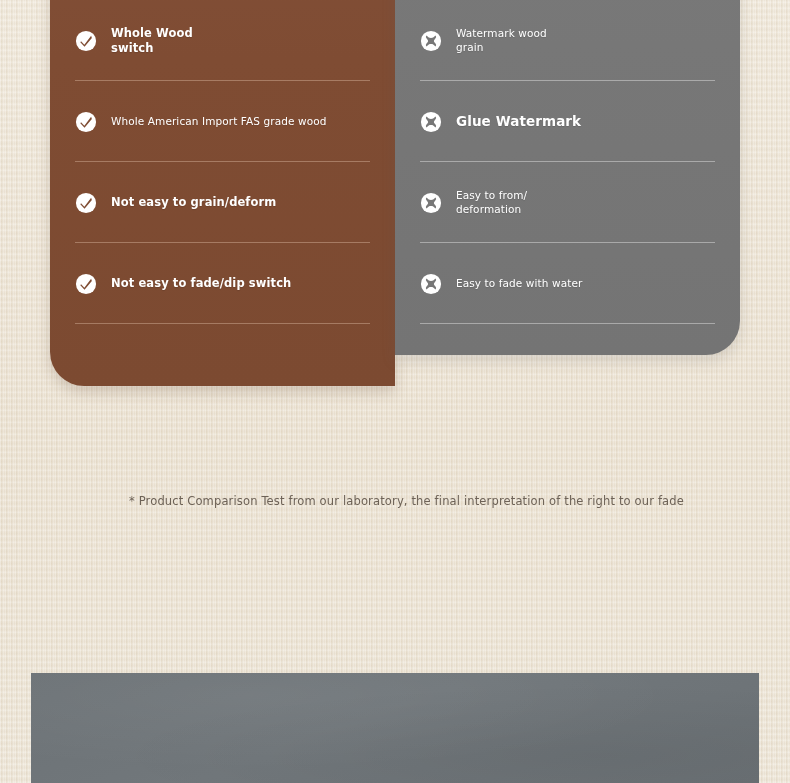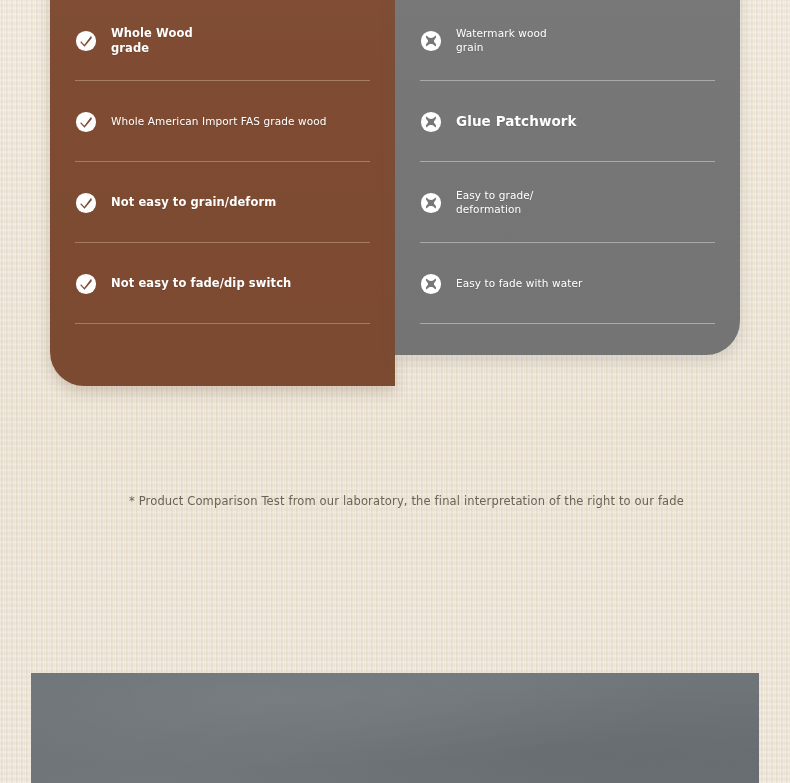--- a/index.html
+++ b/index.html
@@ -149,21 +149,21 @@
     <div class="rows">
 
       <div class="row">
         <span class="icon">
           <svg viewBox="0 0 24 24" aria-hidden="true">
             <circle cx="12" cy="12" r="11" fill="#ffffff"></circle>
             <path d="M6.6 12.3 L10.2 16.2 L17.6 6.4 L18.4 8.6 L10.4 18.4 L5.8 13.4 Z" fill="#7f4c33"></path>
           </svg>
         </span>
         <span class="row-label size-md">Whole Wood
-grade</span>
+switch</span>
       </div>
 
       <div class="row">
         <span class="icon">
           <svg viewBox="0 0 24 24" aria-hidden="true">
             <circle cx="12" cy="12" r="11" fill="#ffffff"></circle>
             <path d="M6.6 12.3 L10.2 16.2 L17.6 6.4 L18.4 8.6 L10.4 18.4 L5.8 13.4 Z" fill="#7f4c33"></path>
           </svg>
         </span>
         <span class="row-label size-sm">Whole American Import FAS grade wood</span>
@@ -206,31 +206,31 @@
 grain</span>
       </div>
 
       <div class="row">
         <span class="icon">
           <svg viewBox="0 0 24 24" aria-hidden="true">
             <circle cx="12" cy="12" r="11" fill="#ffffff"></circle>
             <path d="M7.2 6.0 C9.4 8.0 9.8 8.6 12 8.6 C14.2 8.6 14.6 8.0 16.8 6.0 C18.2 7.4 17.6 8.2 16.2 10.0 C15.4 11.0 15.2 11.4 15.2 12.0 C15.2 12.6 15.4 13.0 16.2 14.0 C17.6 15.8 18.2 16.6 16.8 18.0 C14.6 16.0 14.2 15.4 12 15.4 C9.8 15.4 9.4 16.0 7.2 18.0 C5.8 16.6 6.4 15.8 7.8 14.0 C8.6 13.0 8.8 12.6 8.8 12.0 C8.8 11.4 8.6 11.0 7.8 10.0 C6.4 8.2 5.8 7.4 7.2 6.0 Z" fill="#777777"></path>
           </svg>
         </span>
-        <span class="row-label size-lg">Glue Patchwork</span>
-      </div>
-
-      <div class="row">
-        <span class="icon">
-          <svg viewBox="0 0 24 24" aria-hidden="true">
-            <circle cx="12" cy="12" r="11" fill="#ffffff"></circle>
-            <path d="M7.2 6.0 C9.4 8.0 9.8 8.6 12 8.6 C14.2 8.6 14.6 8.0 16.8 6.0 C18.2 7.4 17.6 8.2 16.2 10.0 C15.4 11.0 15.2 11.4 15.2 12.0 C15.2 12.6 15.4 13.0 16.2 14.0 C17.6 15.8 18.2 16.6 16.8 18.0 C14.6 16.0 14.2 15.4 12 15.4 C9.8 15.4 9.4 16.0 7.2 18.0 C5.8 16.6 6.4 15.8 7.8 14.0 C8.6 13.0 8.8 12.6 8.8 12.0 C8.8 11.4 8.6 11.0 7.8 10.0 C6.4 8.2 5.8 7.4 7.2 6.0 Z" fill="#777777"></path>
-          </svg>
-        </span>
-        <span class="row-label size-sm">Easy to grade/
+        <span class="row-label size-lg">Glue Watermark</span>
+      </div>
+
+      <div class="row">
+        <span class="icon">
+          <svg viewBox="0 0 24 24" aria-hidden="true">
+            <circle cx="12" cy="12" r="11" fill="#ffffff"></circle>
+            <path d="M7.2 6.0 C9.4 8.0 9.8 8.6 12 8.6 C14.2 8.6 14.6 8.0 16.8 6.0 C18.2 7.4 17.6 8.2 16.2 10.0 C15.4 11.0 15.2 11.4 15.2 12.0 C15.2 12.6 15.4 13.0 16.2 14.0 C17.6 15.8 18.2 16.6 16.8 18.0 C14.6 16.0 14.2 15.4 12 15.4 C9.8 15.4 9.4 16.0 7.2 18.0 C5.8 16.6 6.4 15.8 7.8 14.0 C8.6 13.0 8.8 12.6 8.8 12.0 C8.8 11.4 8.6 11.0 7.8 10.0 C6.4 8.2 5.8 7.4 7.2 6.0 Z" fill="#777777"></path>
+          </svg>
+        </span>
+        <span class="row-label size-sm">Easy to from/
 deformation</span>
       </div>
 
       <div class="row">
         <span class="icon">
           <svg viewBox="0 0 24 24" aria-hidden="true">
             <circle cx="12" cy="12" r="11" fill="#ffffff"></circle>
             <path d="M7.2 6.0 C9.4 8.0 9.8 8.6 12 8.6 C14.2 8.6 14.6 8.0 16.8 6.0 C18.2 7.4 17.6 8.2 16.2 10.0 C15.4 11.0 15.2 11.4 15.2 12.0 C15.2 12.6 15.4 13.0 16.2 14.0 C17.6 15.8 18.2 16.6 16.8 18.0 C14.6 16.0 14.2 15.4 12 15.4 C9.8 15.4 9.4 16.0 7.2 18.0 C5.8 16.6 6.4 15.8 7.8 14.0 C8.6 13.0 8.8 12.6 8.8 12.0 C8.8 11.4 8.6 11.0 7.8 10.0 C6.4 8.2 5.8 7.4 7.2 6.0 Z" fill="#777777"></path>
           </svg>
         </span>

